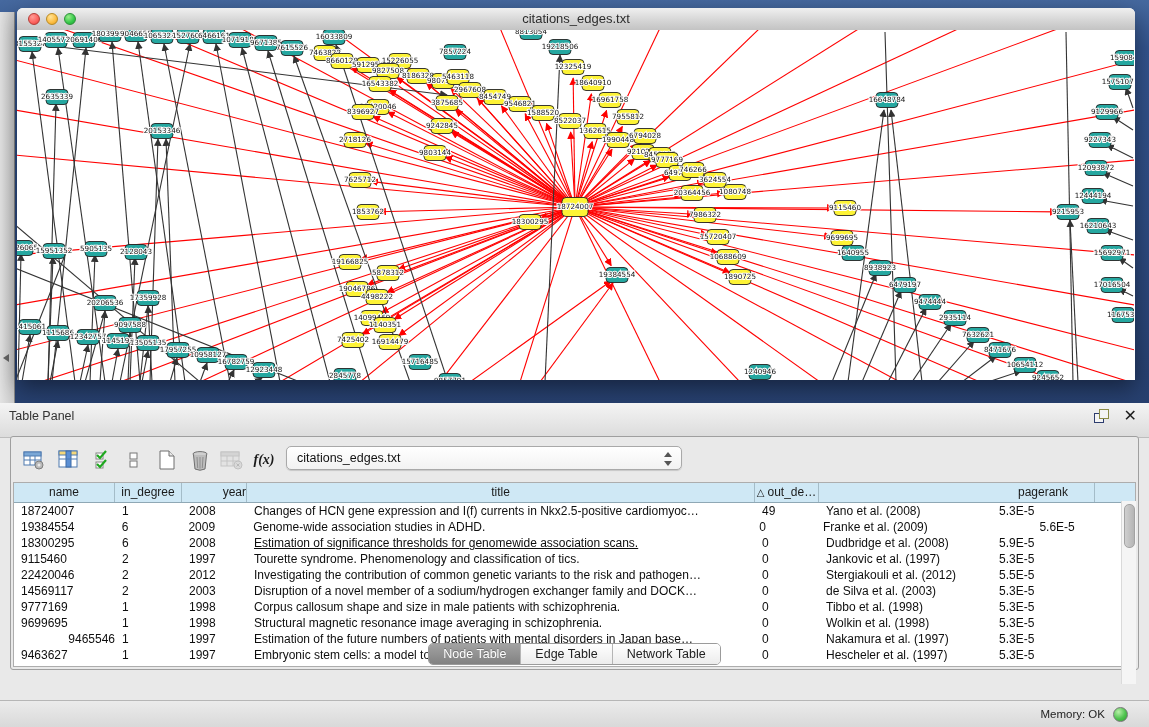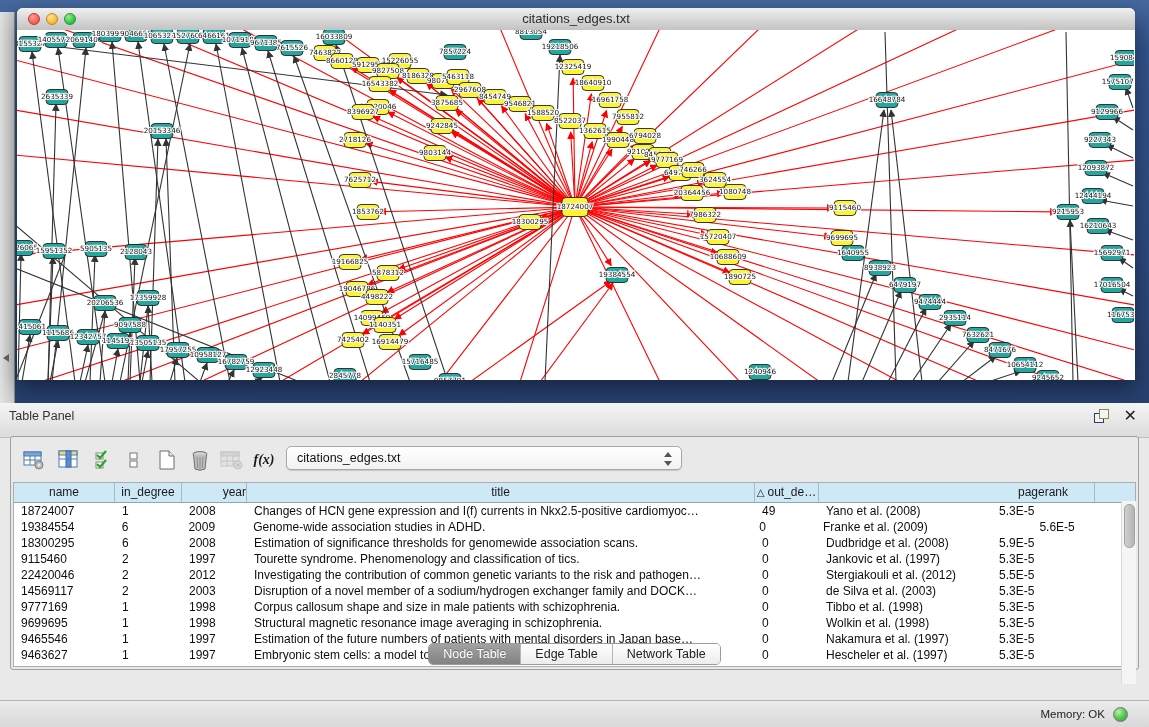--- a/index.html
+++ b/index.html
@@ -810,21 +810,21 @@
             <div class="td" style="width: 65px;">2009</div>
             <div class="td" style="width: 508px;">Genome-wide association studies in ADHD.</div>
             <div class="td" style="width: 64px;">0</div>
             <div class="td" style="width: 173px;">Franke et al. (2009)</div>
             <div class="td" style="width: 103px; margin-left: 44px;">5.6E-5</div>
           </div>
           <div class="tr">
             <div class="td" style="width: 101px;">18300295</div>
             <div class="td" style="width: 67px;">6</div>
             <div class="td" style="width: 65px;">2008</div>
-            <div class="td" style="width: 508px;">Estimation of significance thresholds for genomewide association scans.</div>
+            <div class="td" style="width: 508px; text-decoration: underline;">Estimation of significance thresholds for genomewide association scans.</div>
             <div class="td" style="width: 64px;">0</div>
             <div class="td" style="width: 173px;">Dudbridge et al. (2008)</div>
             <div class="td" style="width: 103px;">5.9E-5</div>
           </div>
           <div class="tr">
             <div class="td" style="width: 101px;">9115460</div>
             <div class="td" style="width: 67px;">2</div>
             <div class="td" style="width: 65px;">1997</div>
             <div class="td" style="width: 508px;">Tourette syndrome. Phenomenology and classification of tics.</div>
             <div class="td" style="width: 64px;">0</div>
@@ -861,21 +861,21 @@
           <div class="tr">
             <div class="td" style="width: 101px;">9699695</div>
             <div class="td" style="width: 67px;">1</div>
             <div class="td" style="width: 65px;">1998</div>
             <div class="td" style="width: 508px;">Structural magnetic resonance image averaging in schizophrenia.</div>
             <div class="td" style="width: 64px;">0</div>
             <div class="td" style="width: 173px;">Wolkin et al. (1998)</div>
             <div class="td" style="width: 103px;">5.3E-5</div>
           </div>
           <div class="tr">
-            <div class="td" style="width: 101px;">9465546</div>
+            <div class="td" style="width: 101px; text-align: right;">9465546</div>
             <div class="td" style="width: 67px;">1</div>
             <div class="td" style="width: 65px;">1997</div>
             <div class="td" style="width: 508px;">Estimation of the future numbers of patients with mental disorders in Japan base…</div>
             <div class="td" style="width: 64px;">0</div>
             <div class="td" style="width: 173px;">Nakamura et al. (1997)</div>
             <div class="td" style="width: 103px;">5.3E-5</div>
           </div>
           <div class="tr">
             <div class="td" style="width: 101px;">9463627</div>
             <div class="td" style="width: 67px;">1</div>

